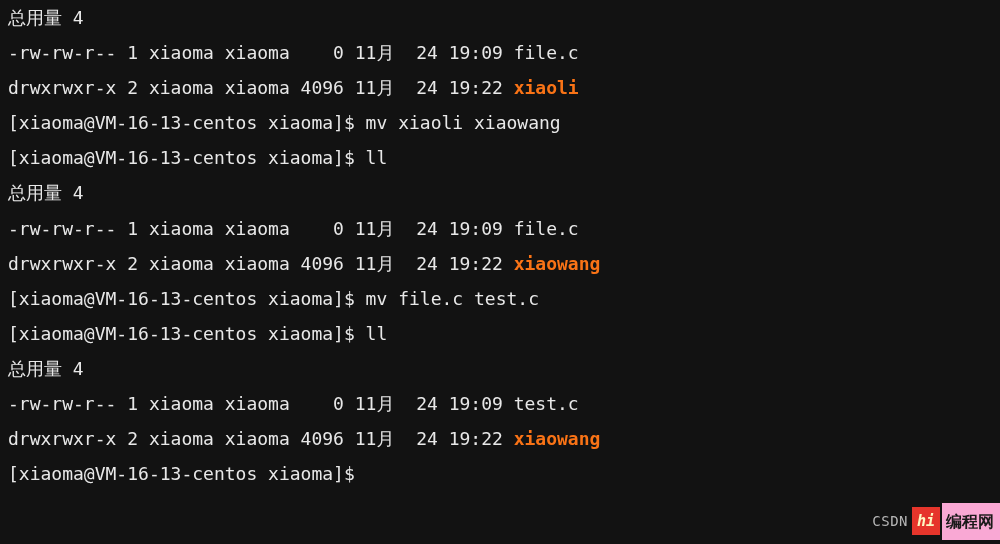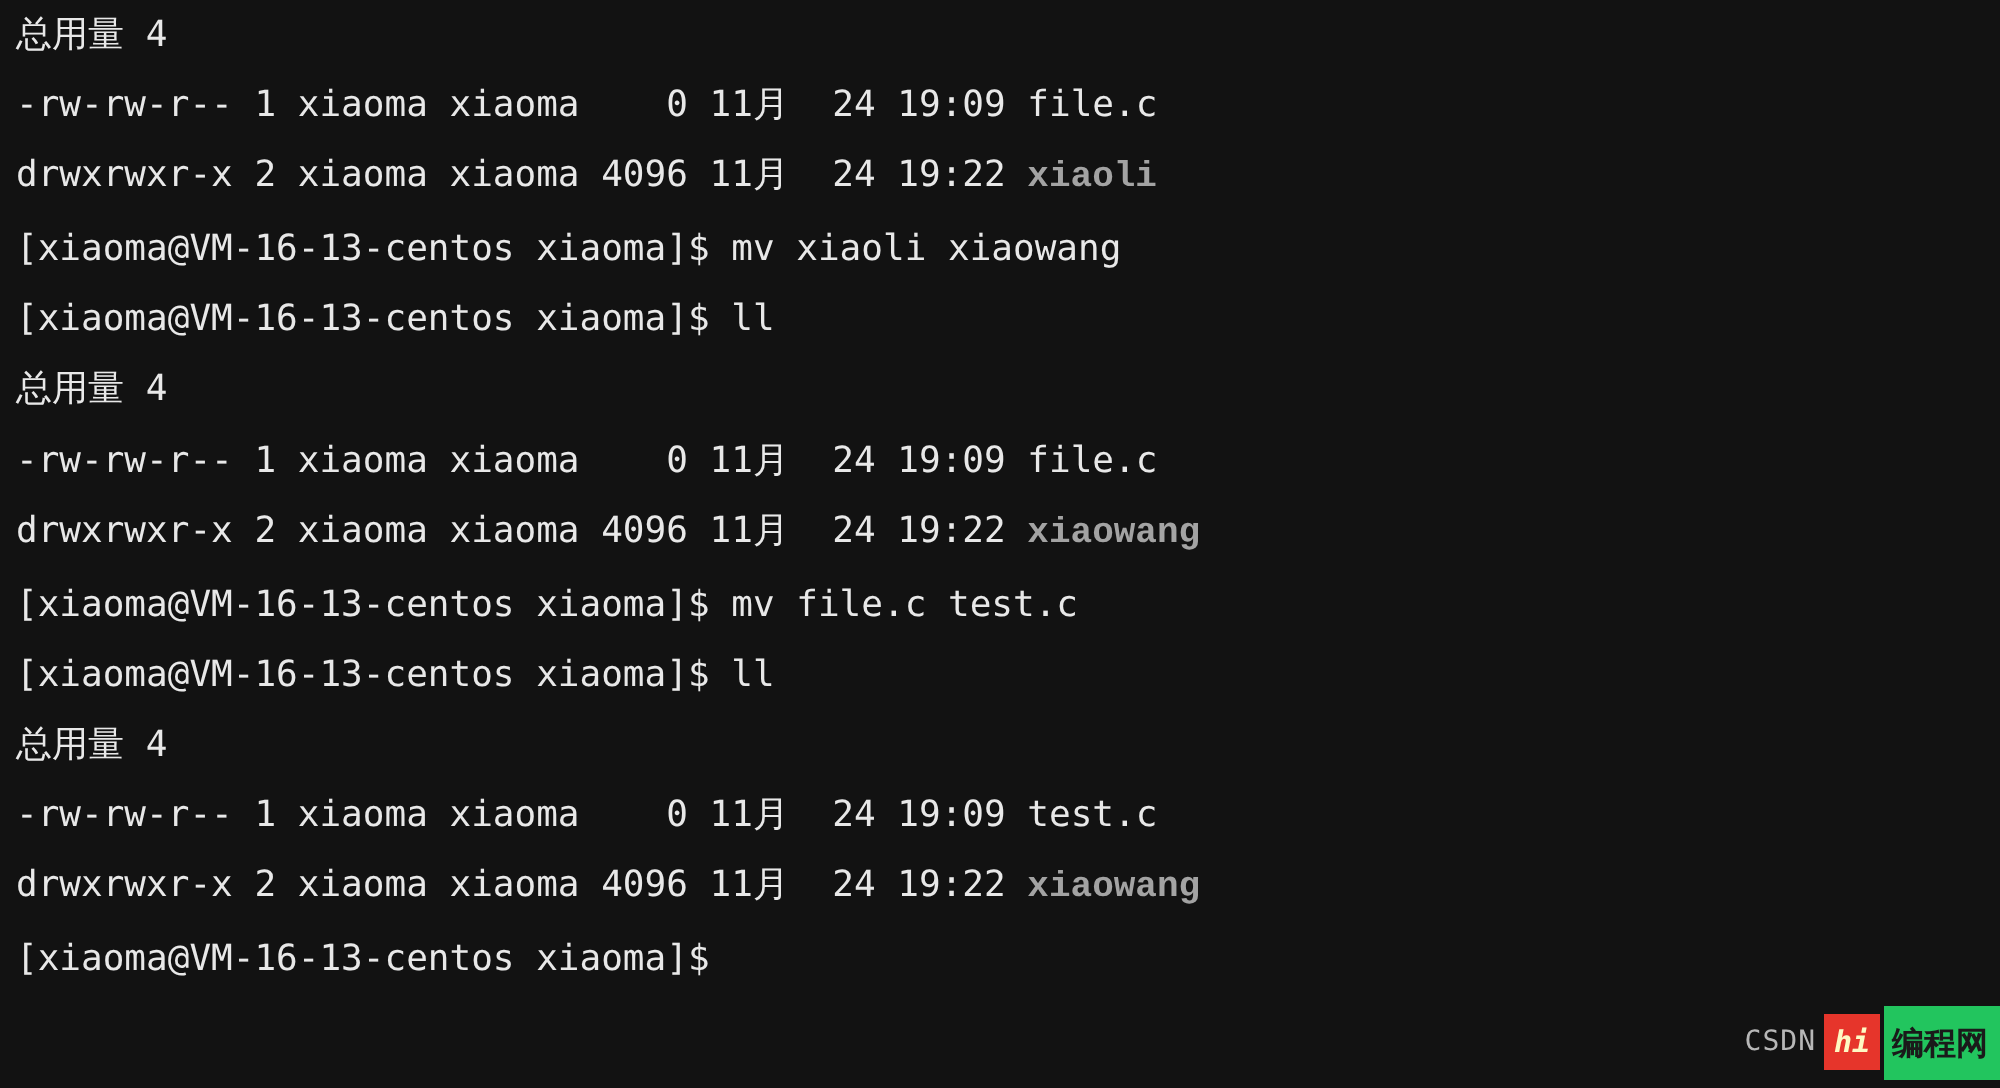--- a/index.html
+++ b/index.html
@@ -9,21 +9,21 @@
       font-family: "Consolas", "Menlo", "Monaco", monospace;
       font-size: 18px;
       line-height: 1.95;
       padding: 0 8px;
       width: 1000px;
       height: 544px;
       overflow: hidden;
       position: relative;
     }
     .terminal { white-space: pre; }
-    .dir-highlight { color: #a3a3a3; font-weight: 600; font-family: Liberation Mono, monospace; }
+    .dir-highlight { color: #f97316; font-weight: 600; }
     .watermark {
       position: absolute;
       right: 0;
       bottom: 4px;
       display: flex;
       align-items: center;
       gap: 2px;
     }
     .wm-csdn {
       color: #b7b7b7;
@@ -39,21 +39,21 @@
       font-weight: 700;
       width: 28px;
       height: 28px;
       display: flex;
       align-items: center;
       justify-content: center;
       font-style: italic;
     }
     .wm-text {
       color: #1a1a1a;
-      background: #22c55e;
+      background: #f9a8d4;
       font-size: 16px;
       font-weight: 600;
       padding: 3px 6px 3px 4px;
     }
   </style>
 </head>
 <body>
 
 <div class="terminal" id="term"><div><span>总用量 4</span></div><div><span>-rw-rw-r-- 1 xiaoma xiaoma    0 11月  24 19:09 file.c</span></div><div><span>drwxrwxr-x 2 xiaoma xiaoma 4096 11月  24 19:22 </span><span class="dir-highlight">xiaoli</span></div><div><span>[xiaoma@VM-16-13-centos xiaoma]$ mv xiaoli xiaowang</span></div><div><span>[xiaoma@VM-16-13-centos xiaoma]$ ll</span></div><div><span>总用量 4</span></div><div><span>-rw-rw-r-- 1 xiaoma xiaoma    0 11月  24 19:09 file.c</span></div><div><span>drwxrwxr-x 2 xiaoma xiaoma 4096 11月  24 19:22 </span><span class="dir-highlight">xiaowang</span></div><div><span>[xiaoma@VM-16-13-centos xiaoma]$ mv file.c test.c</span></div><div><span>[xiaoma@VM-16-13-centos xiaoma]$ ll</span></div><div><span>总用量 4</span></div><div><span>-rw-rw-r-- 1 xiaoma xiaoma    0 11月  24 19:09 test.c</span></div><div><span>drwxrwxr-x 2 xiaoma xiaoma 4096 11月  24 19:22 </span><span class="dir-highlight">xiaowang</span></div><div><span>[xiaoma@VM-16-13-centos xiaoma]$ </span></div></div>
 

